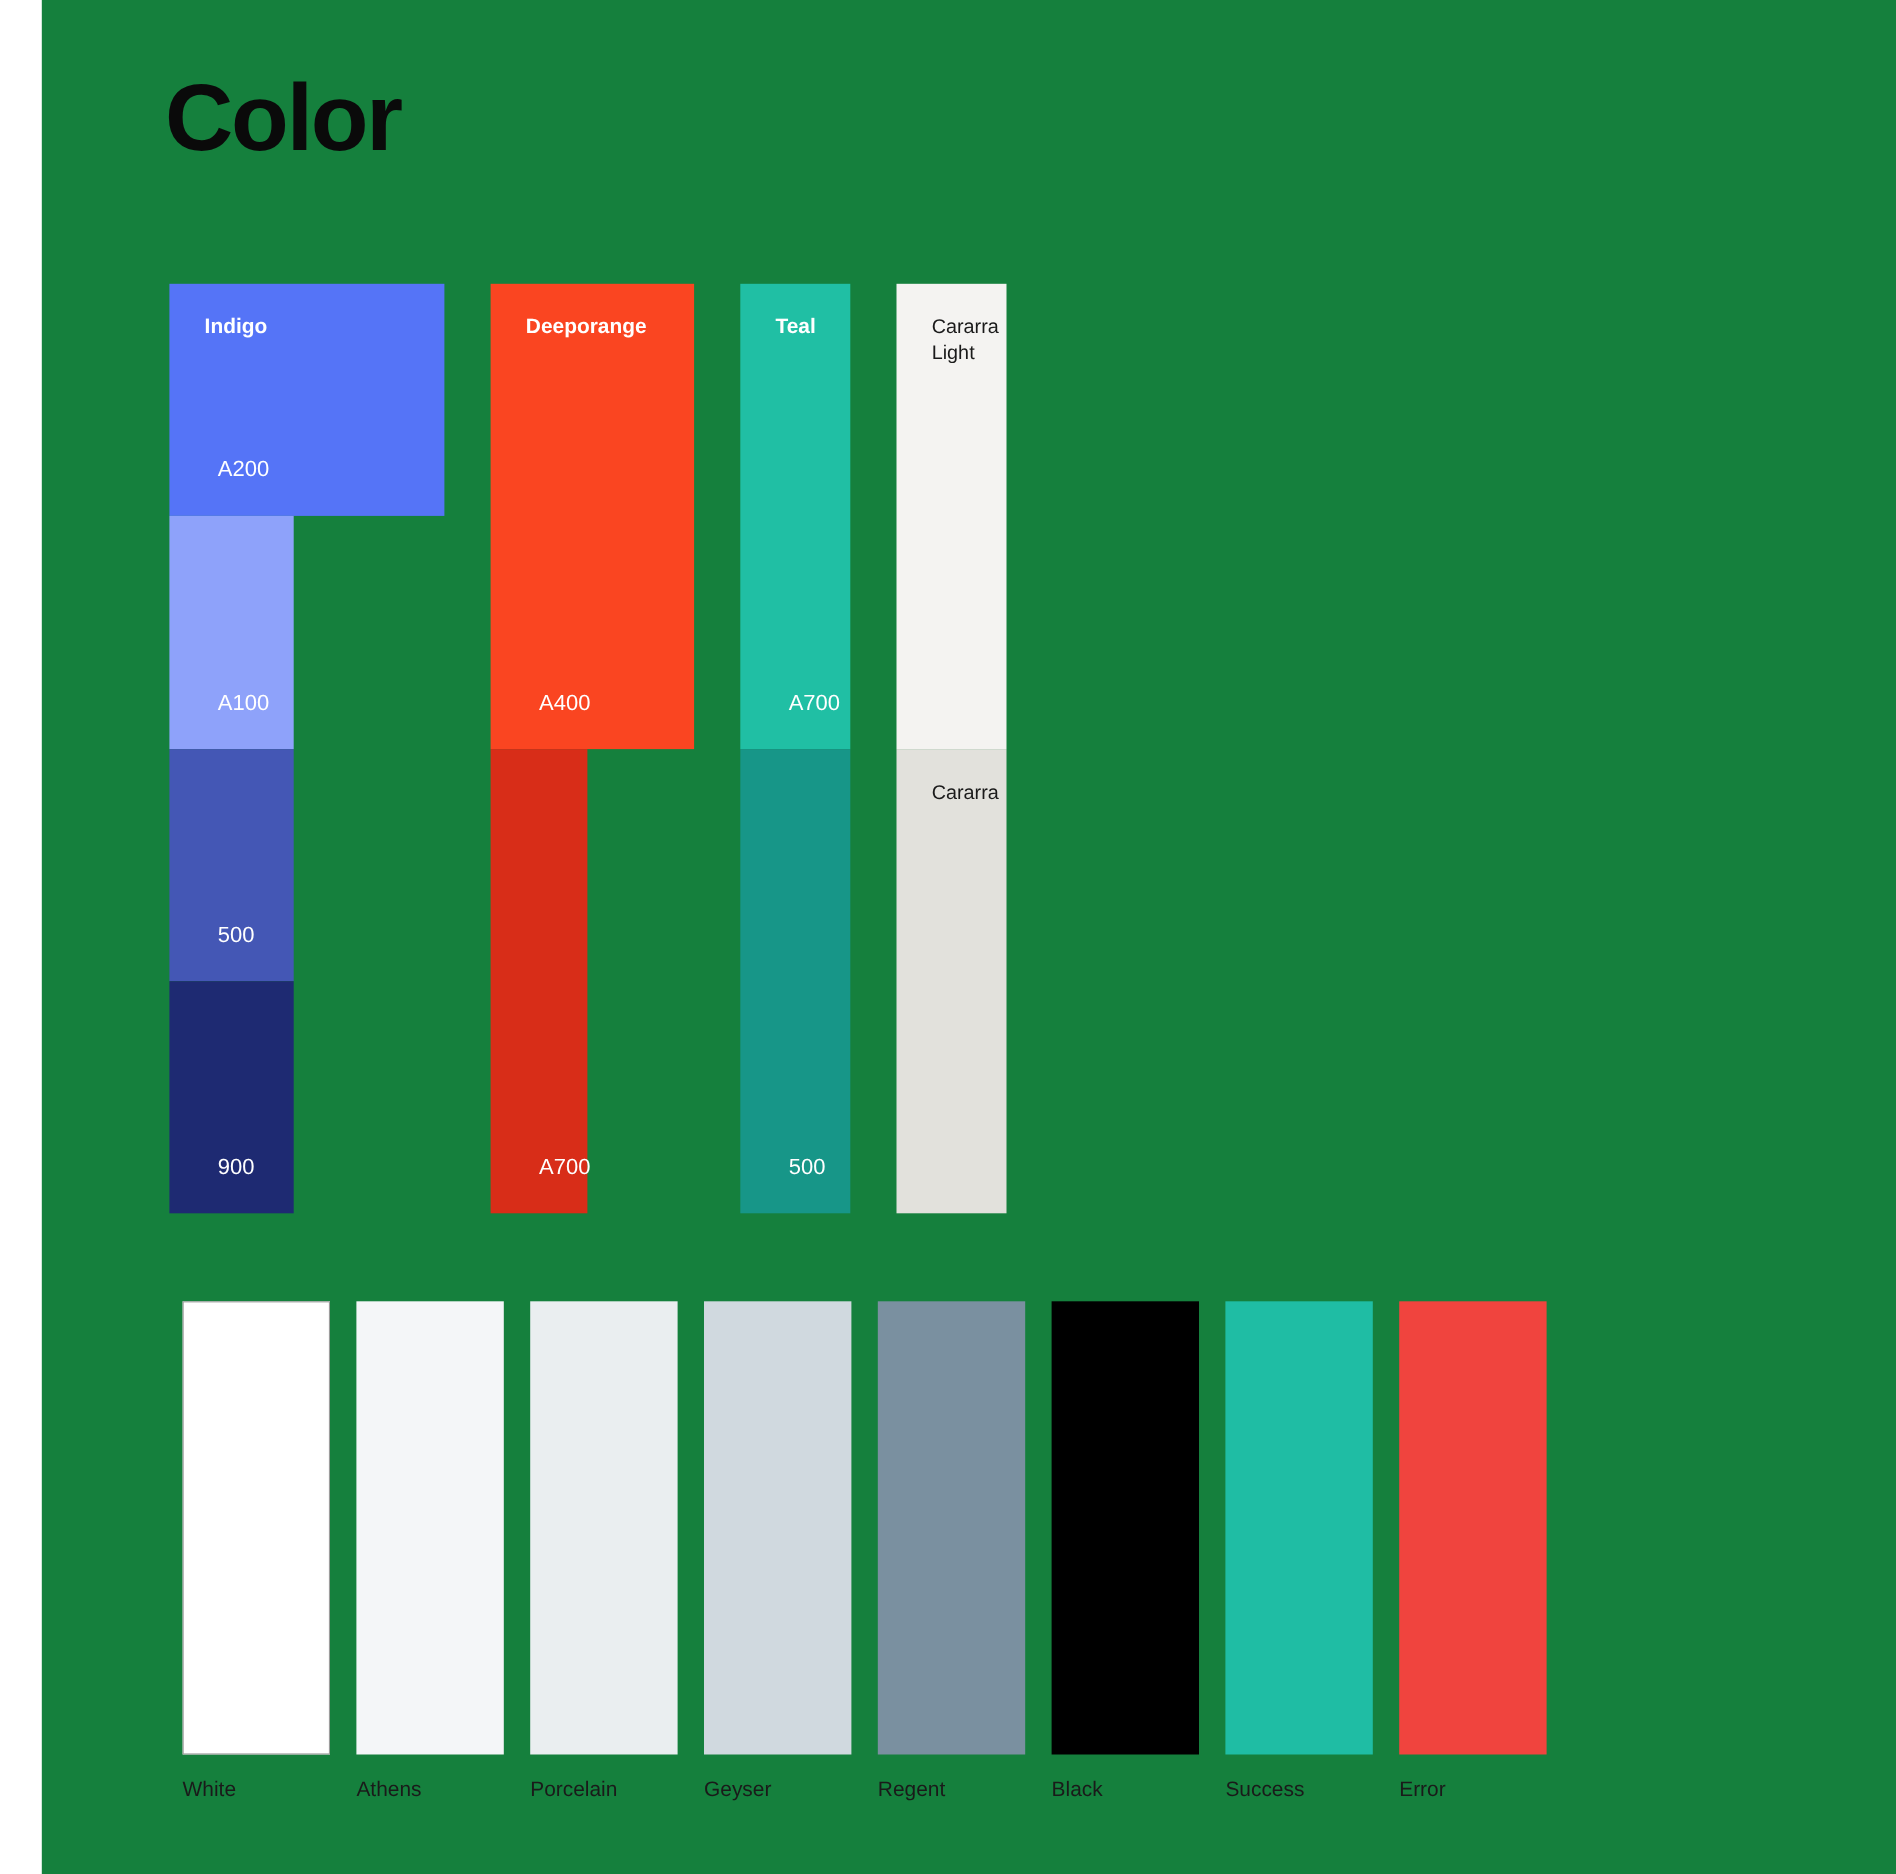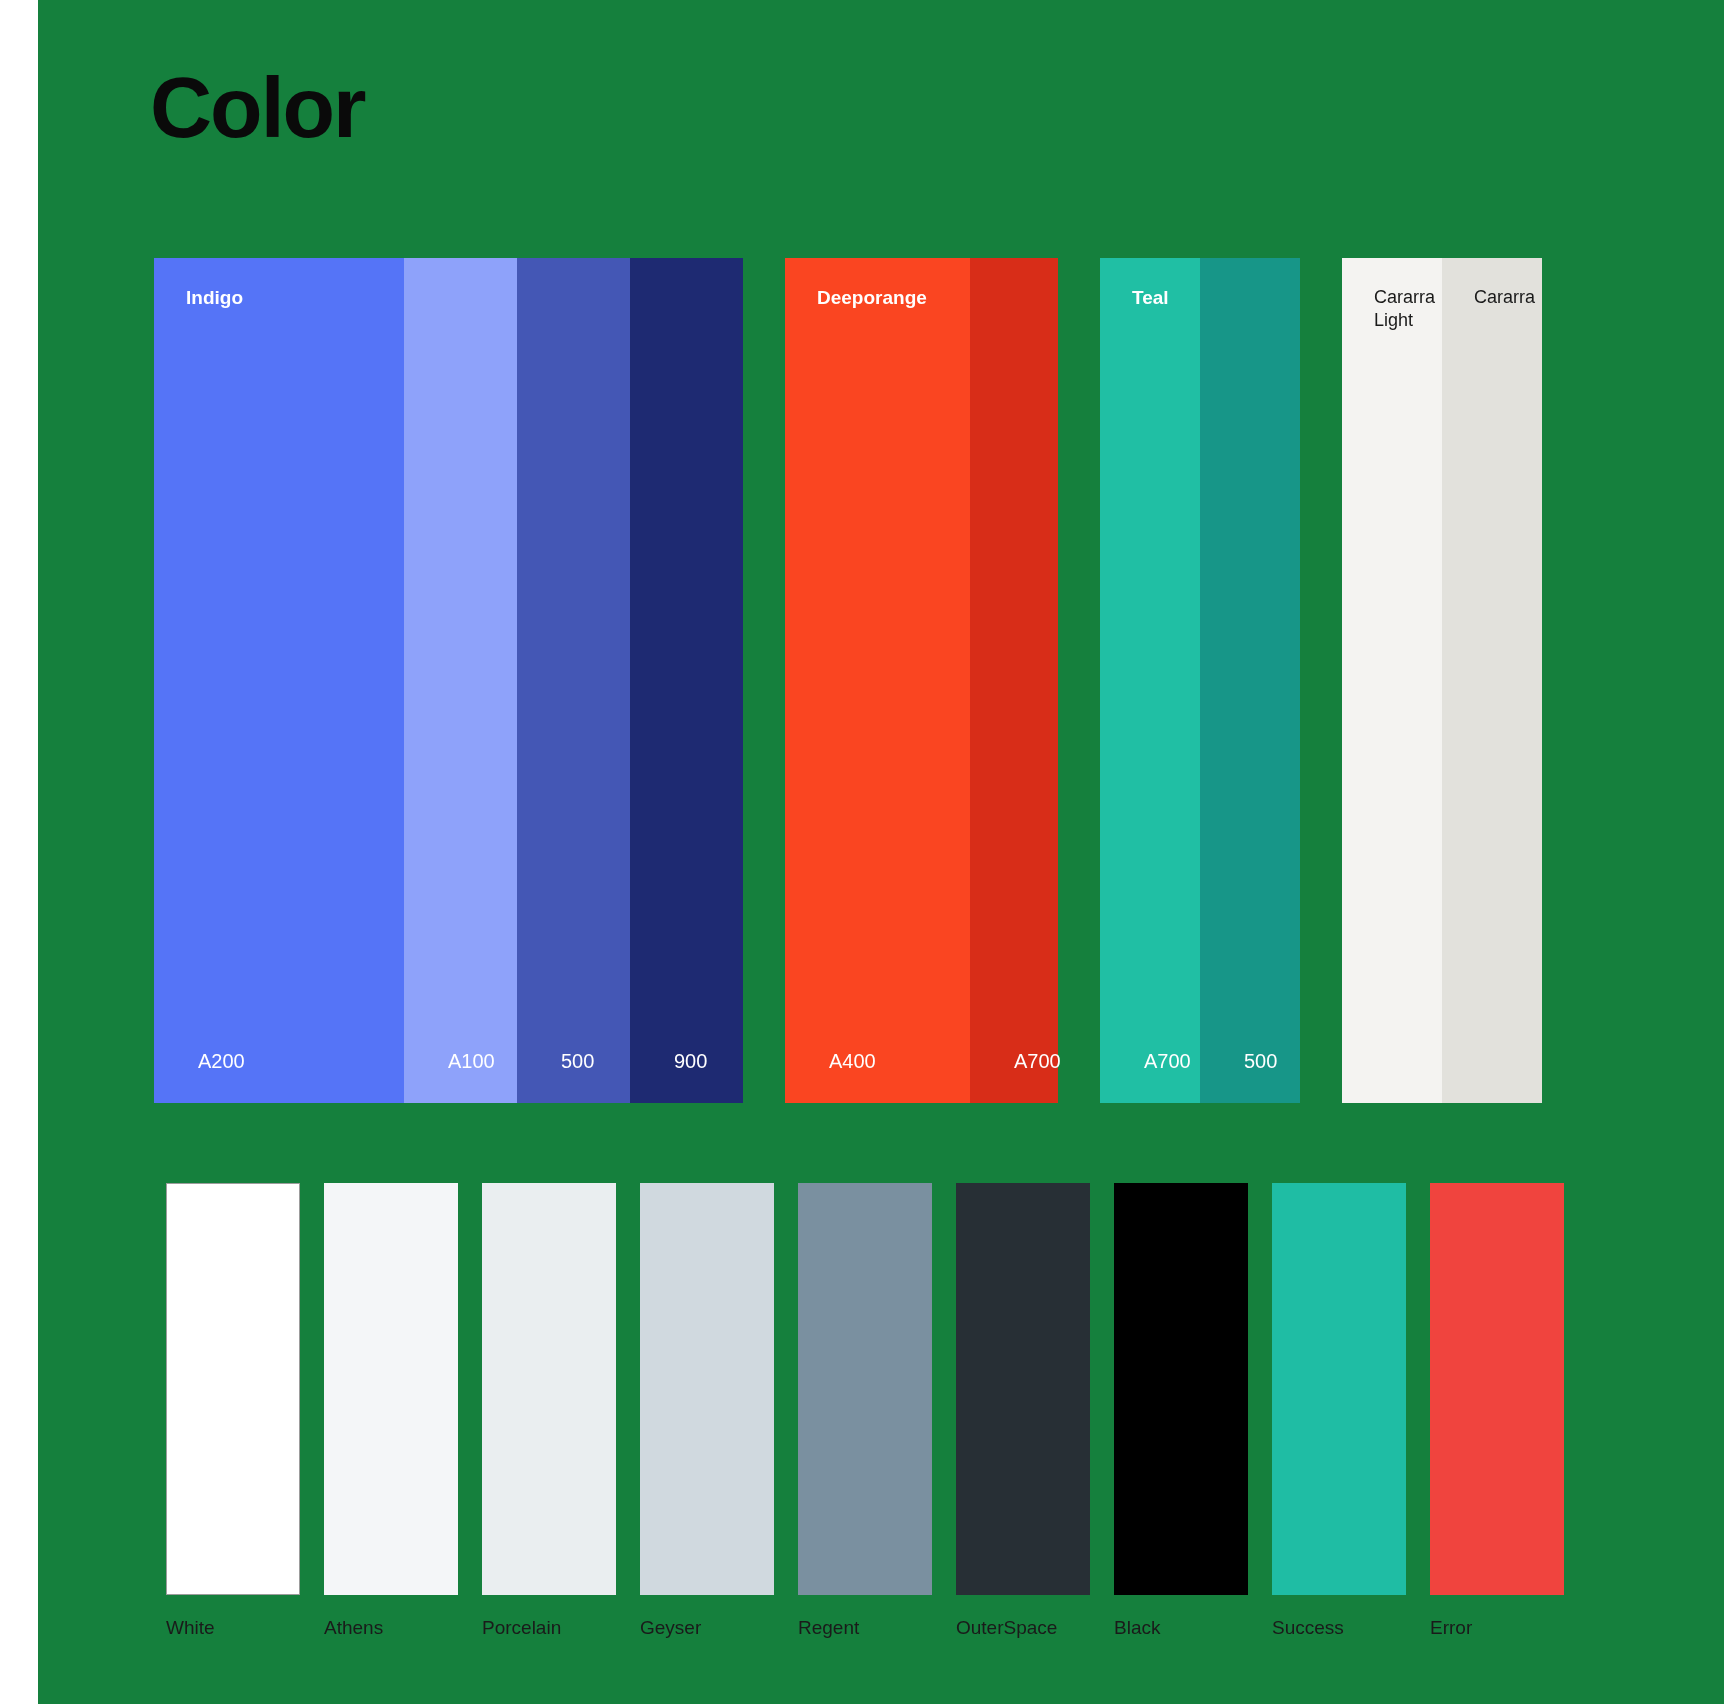--- a/index.html
+++ b/index.html
@@ -37,20 +37,21 @@
     left: 116px;
     top: 258px;
     height: 845px;
     display: flex;
     align-items: flex-start;
     gap: 42px;
   }
   .swatch-group {
     display: flex;
     height: 845px;
+    flex-direction: column;
   }
   .swatch {
     position: relative;
     height: 845px;
     display: flex;
     flex-direction: column;
     justify-content: space-between;
   }
   .swatch-name {
     font-size: 19px;
@@ -178,24 +179,20 @@
       </div>
       <div class="neutral-item">
         <div class="neutral-chip" style="background: rgb(208, 217, 223);"></div>
         <div class="neutral-label">Geyser</div>
       </div>
       <div class="neutral-item">
         <div class="neutral-chip" style="background: rgb(122, 144, 160);"></div>
         <div class="neutral-label">Regent</div>
       </div>
       <div class="neutral-item">
-        <div class="neutral-chip" style="background: rgb(39, 47, 53);"></div>
-        <div class="neutral-label">OuterSpace</div>
-      </div>
-      <div class="neutral-item">
         <div class="neutral-chip" style="background: rgb(0, 0, 0);"></div>
         <div class="neutral-label">Black</div>
       </div>
       <div class="neutral-item">
         <div class="neutral-chip" style="background: rgb(31, 189, 164);"></div>
         <div class="neutral-label">Success</div>
       </div>
       <div class="neutral-item">
         <div class="neutral-chip" style="background: rgb(240, 68, 62);"></div>
         <div class="neutral-label">Error</div>

